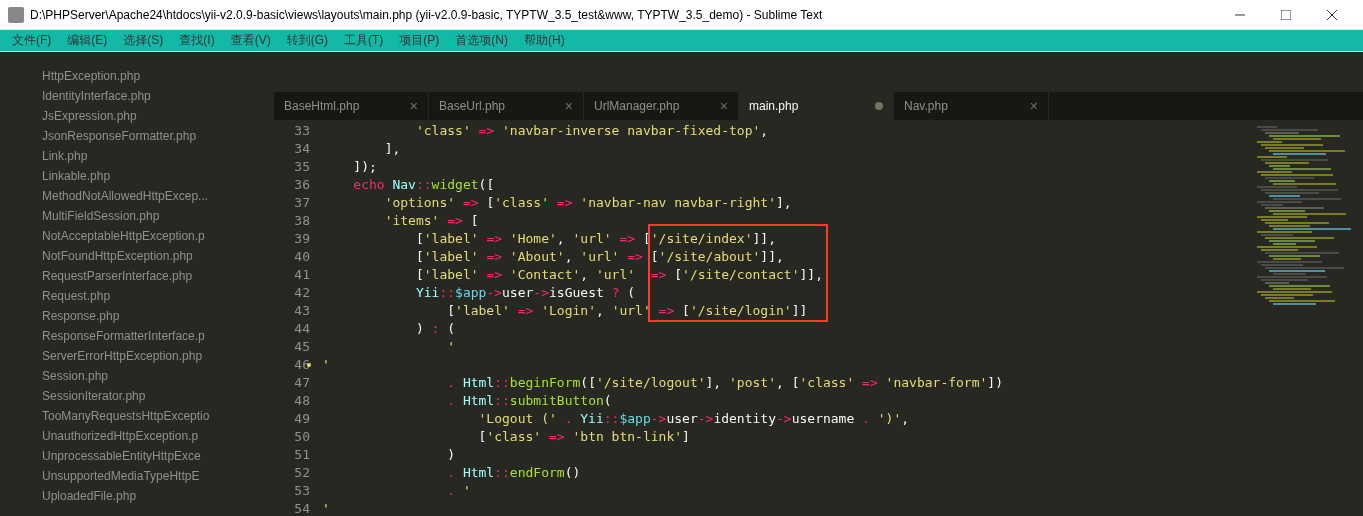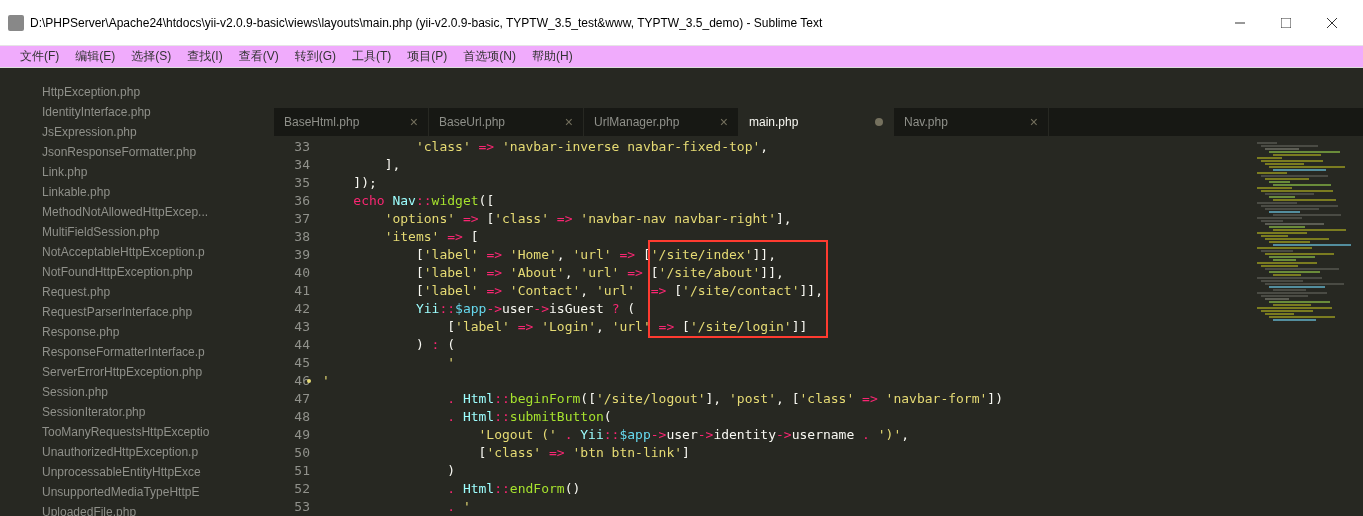--- a/index.html
+++ b/index.html
@@ -5,21 +5,21 @@
     * { margin: 0; padding: 0; box-sizing: border-box; }
     body {
       font-family: "Microsoft YaHei", "Segoe UI", sans-serif;
       font-size: 12px;
       background: #fff;
       overflow: hidden;
       width: 1363px;
       height: 516px;
     }
     .title-bar {
-      height: 46px;
+      height: 30px;
       display: flex;
       align-items: center;
       background: #fff;
       padding: 0 8px;
       border-bottom: 1px solid #e5e5e5;
     }
     .title-bar .icon-app {
       width: 16px;
       height: 16px;
       margin-right: 6px;
@@ -44,22 +44,22 @@
       justify-content: center;
       color: #333;
       font-family: "Segoe MDL2 Assets", sans-serif;
       font-size: 10px;
       cursor: pointer;
     }
     .menu-bar {
       height: 22px;
       display: flex;
       align-items: center;
-      background: #f0abfc;
-      padding: 0 12px;
+      background: #14b8a6;
+      padding: 0 4px;
       border-bottom: 1px solid #ddd;
       color: #333;
     }
     .menu-item {
       padding: 2px 8px;
       cursor: pointer;
     }
     .main-area {
       display: flex;
       height: calc(100% - 52px);
@@ -219,22 +219,22 @@
       <div class="sb-item">HttpException.php</div>
       <div class="sb-item">IdentityInterface.php</div>
       <div class="sb-item">JsExpression.php</div>
       <div class="sb-item">JsonResponseFormatter.php</div>
       <div class="sb-item">Link.php</div>
       <div class="sb-item">Linkable.php</div>
       <div class="sb-item">MethodNotAllowedHttpExcep...</div>
       <div class="sb-item">MultiFieldSession.php</div>
       <div class="sb-item">NotAcceptableHttpException.p</div>
       <div class="sb-item">NotFoundHttpException.php</div>
+      <div class="sb-item">RequestParserInterface.php</div>
       <div class="sb-item">Request.php</div>
-      <div class="sb-item">RequestParserInterface.php</div>
       <div class="sb-item">Response.php</div>
       <div class="sb-item">ResponseFormatterInterface.p</div>
       <div class="sb-item">ServerErrorHttpException.php</div>
       <div class="sb-item">Session.php</div>
       <div class="sb-item">SessionIterator.php</div>
       <div class="sb-item">TooManyRequestsHttpExceptio</div>
       <div class="sb-item">UnauthorizedHttpException.p</div>
       <div class="sb-item">UnprocessableEntityHttpExce</div>
       <div class="sb-item">UnsupportedMediaTypeHttpE</div>
       <div class="sb-item">UploadedFile.php</div>

